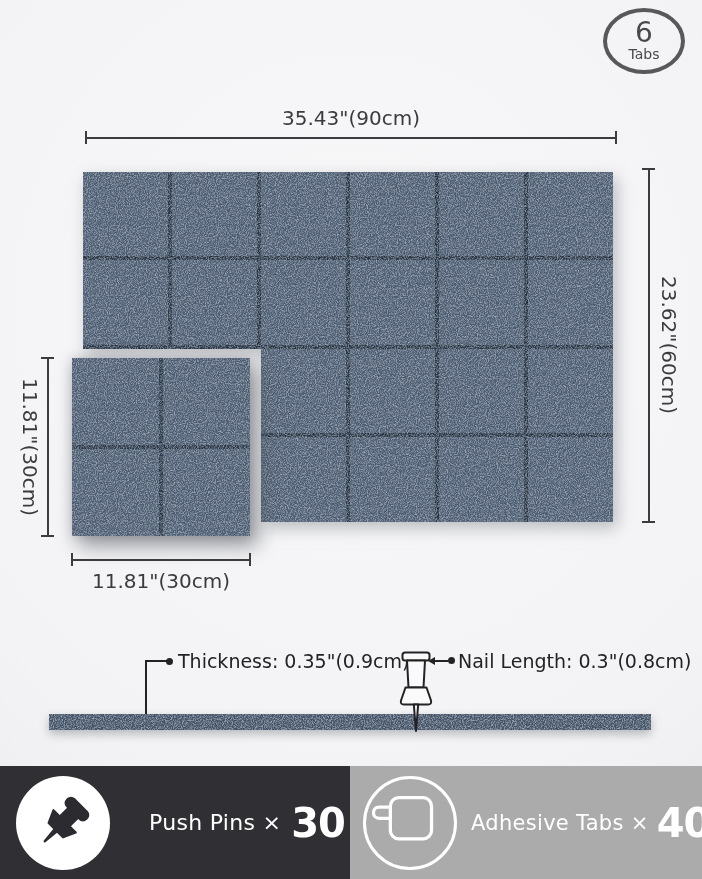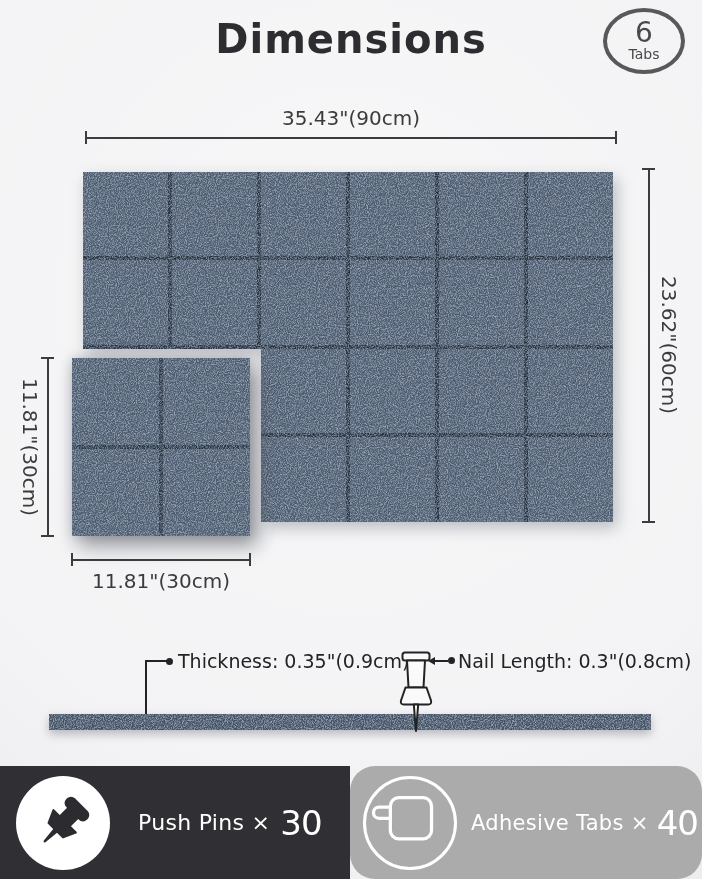--- a/index.html
+++ b/index.html
@@ -26,47 +26,46 @@
   .arrow-left{width:0;height:0;border-top:4px solid transparent;border-bottom:4px solid transparent;
               border-right:7px solid #232325;}
   .main-grid{filter:drop-shadow(4px 6px 8px rgba(50,55,65,.30));}
   .single-panel{filter:drop-shadow(7px 9px 10px rgba(50,55,65,.45)) drop-shadow(0 0 6px rgba(110,115,125,.35));}
   .side-strip{filter:drop-shadow(0 4px 5px rgba(40,45,55,.30));}
   .groove{fill:#202b38;}
   .felt{fill:#4c5b6e;}
   .felt2{fill:#3f4d5f;}
   .bar{top:766px;height:113px;display:flex;align-items:center;color:#fff;}
   .bar-dark{left:0;width:350px;background:#303034;}
-  .bar-gray{left:350px;width:352px;background:#ababab;border-radius:25px;}
+  .bar-gray{left:350px;width:352px;background:#ababab;}
   .circle-solid{width:94px;height:94px;border-radius:50%;background:#fff;flex:0 0 auto;
                 display:flex;align-items:center;justify-content:center;}
   .circle-line{width:94px;height:94px;border-radius:50%;border:3px solid #fff;box-sizing:border-box;
                flex:0 0 auto;display:flex;align-items:center;justify-content:center;}
   .bar-label{font-size:22px;letter-spacing:.3px;white-space:nowrap;}
-  .bar-count{font-size:34px;font-weight:400;line-height:1;letter-spacing:-1px;}
+  .bar-count{font-size:40px;font-weight:700;line-height:1;letter-spacing:-1px;}
 </style>
 </head>
 <body>
 
 <div id="stage">
 
   <svg width="0" height="0" style="position:absolute" aria-hidden="true">
     <defs>
       <filter id="fLight" x="0" y="0" width="100%" height="100%">
         <feTurbulence type="fractalNoise" baseFrequency="0.9" numOctaves="2" seed="5"></feTurbulence>
         <feColorMatrix type="matrix" values="0 0 0 0 0.78  0 0 0 0 0.84  0 0 0 0 0.93  2.2 2.2 2.2 0 -2.9"></feColorMatrix>
       </filter>
       <filter id="fDark" x="0" y="0" width="100%" height="100%">
         <feTurbulence type="fractalNoise" baseFrequency="0.5" numOctaves="3" seed="11"></feTurbulence>
         <feColorMatrix type="matrix" values="0 0 0 0 0.08  0 0 0 0 0.12  0 0 0 0 0.18  2 2 2 0 -2.4"></feColorMatrix>
       </filter>
     </defs>
   </svg>
 
-  <div class="abs page-title">Dimensions</div>
   <div class="abs badge">
     <div class="num">6</div>
     <div class="lbl">Tabs</div>
   </div>
 
   <div class="abs dim-label center-label" style="left:351px;top:118px;">35.43"(90cm)</div>
   <div class="abs hline" style="left:86px;top:137px;width:531px;"></div>
   <div class="abs tickv" style="left:85px;top:131px;"></div>
   <div class="abs tickv" style="left:615px;top:131px;"></div>
 
@@ -158,21 +157,21 @@
     <div class="circle-solid" style="margin-left:16px;">
       <svg width="54" height="54" viewBox="0 0 48 48">
         <g transform="rotate(45 24 24)" fill="#2c2c30" stroke="#2c2c30" stroke-width="2" stroke-linejoin="round">
           <rect x="12" y="2" width="24" height="9" rx="4"></rect>
           <rect x="18" y="10" width="12" height="12"></rect>
           <path d="M10,22 h28 l-5,11 h-18 z"></path>
           <path d="M22.6,33 L24,47 L25.4,33 Z"></path>
         </g>
       </svg>
     </div>
-    <div class="bar-label" style="margin-left:28px;">Push Pins ×</div>
+    <div class="bar-label" style="margin-left:39px;">Push Pins ×</div>
     <div class="bar-count" style="margin-left:10px;">30</div>
   </div>
 
   <div class="abs bar bar-gray">
     <div class="circle-line" style="margin-left:13px;">
       <svg width="88" height="88" viewBox="0 0 94 94">
         <rect x="26" y="20" width="44" height="44" rx="9" fill="none" stroke="#fff" stroke-width="3.5"></rect>
         <path d="M26,30 h-12 a6,6 0 0 0 0,12 h12" fill="none" stroke="#fff" stroke-width="3.5"></path>
       </svg>
     </div>

